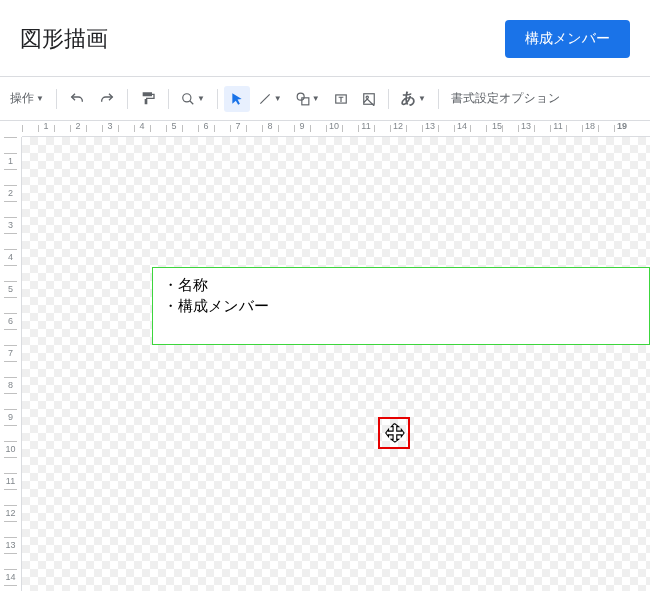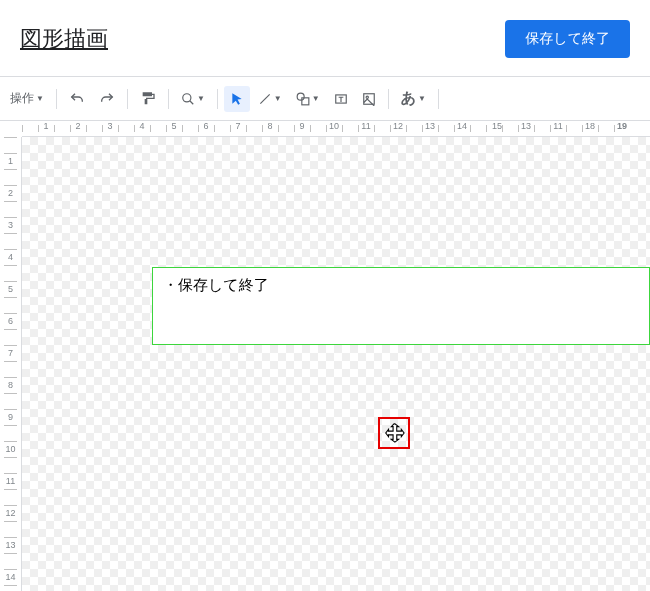--- a/index.html
+++ b/index.html
@@ -1,19 +1,19 @@
 <!DOCTYPE html>
 <html><head>
 <meta charset="utf-8">
 <style>
 * { margin: 0; padding: 0; box-sizing: border-box; }
 body { font-family: Arial, "Hiragino Sans", "Yu Gothic", sans-serif; background: #fff; overflow: hidden; width: 650px; height: 591px; }
 
 .header { display: flex; align-items: center; justify-content: space-between; padding: 20px 20px 18px 20px; }
-.title { font-size: 22px; color: #202124; text-decoration: underline; }
+.title { font-size: 22px; color: #202124; }
 .save-btn { background: #1a73e8; color: #fff; border: none; padding: 10px 20px; font-size: 14px; border-radius: 4px; cursor: pointer; font-weight: 500; }
 
 .divider { height: 1px; background: #dadce0; }
 
 .toolbar { display: flex; align-items: center; padding: 6px 4px; gap: 2px; }
 .tb-btn { display: flex; align-items: center; gap: 2px; padding: 6px 6px; cursor: pointer; color: #5f6368; border-radius: 3px; min-height: 24px; }
 .tb-sep { width: 1px; height: 20px; background: #dadce0; margin: 0 4px; }
 .tb-text { font-size: 12px; color: #5f6368; }
 .tb-ja { font-size: 15px; font-weight: bold; }
 .format-opts { font-size: 12px; color: #5f6368; padding-left: 6px; }
@@ -44,21 +44,21 @@
 
 .move-cursor-box { position: absolute; left: 356px; top: 280px; width: 32px; height: 32px; border: 2px solid #e60000; display: flex; align-items: center; justify-content: center; }
 
 .dd { font-size: 8px; }
 </style>
 </head>
 <body>
 
 <div class="header">
   <div class="title">図形描画</div>
-  <button class="save-btn">保存して終了</button>
+  <button class="save-btn">構成メンバー</button>
 </div>
 <div class="divider"></div>
 
 <div class="toolbar">
   <div class="tb-btn">
     <span class="tb-text">操作</span>
       <span class="dd">▼</span>
   </div>
   <div class="tb-sep"></div>
   <div class="tb-btn">
@@ -118,20 +118,21 @@
         <circle cx="9" cy="9" r="2"></circle>
         <path d="M3 18l6-6 12 12"></path>
       </svg>
   </div>
   <div class="tb-sep"></div>
   <div class="tb-btn">
     <span class="tb-ja">あ</span>
     <span class="dd">▼</span>
   </div>
   <div class="tb-sep"></div>
+  <div class="format-opts">書式設定オプション</div>
 </div>
 <div class="divider"></div>
 
 <div class="ruler-h" id="ruler-h">
     <div class="tick" style="width: 16px;"></div>
     <div class="tick" style="width: 16px;">1</div>
     <div class="tick" style="width: 16px;"></div>
     <div class="tick" style="width: 16px;">2</div>
     <div class="tick" style="width: 16px;"></div>
     <div class="tick" style="width: 16px;">3</div>
@@ -196,21 +197,22 @@
       <div class="tick" style="height: 16px;"></div>
       <div class="tick" style="height: 16px;">12</div>
       <div class="tick" style="height: 16px;"></div>
       <div class="tick" style="height: 16px;">13</div>
       <div class="tick" style="height: 16px;"></div>
       <div class="tick" style="height: 16px;">14</div>
       <div class="tick" style="height: 16px;"></div>
     </div>
   <div class="canvas">
     <div class="textbox">
-      <div class="line3">・保存して終了</div>
+      <div class="line2">・名称</div>
+      <div class="line3">・構成メンバー</div>
     </div>
     <div class="move-cursor-box">
       <svg width="22" height="22" viewBox="0 0 24 24" fill="none" stroke="#000" stroke-width="1.2">
         <path d="M12 2l-3 3h2v5H6V8l-3 4 3 4v-2h5v5h-2l4 3 4-3h-2v-5h5v2l3-4-3-4v2h-5V5h2l-4-3z" fill="#fff"></path>
       </svg>
     </div>
   </div>
 </div>
 
 </body></html>

